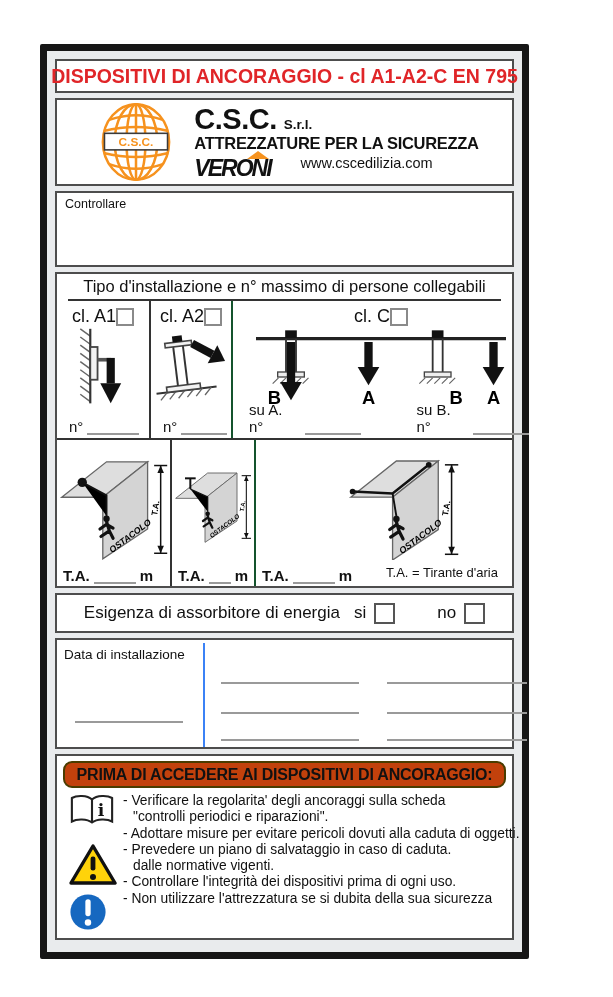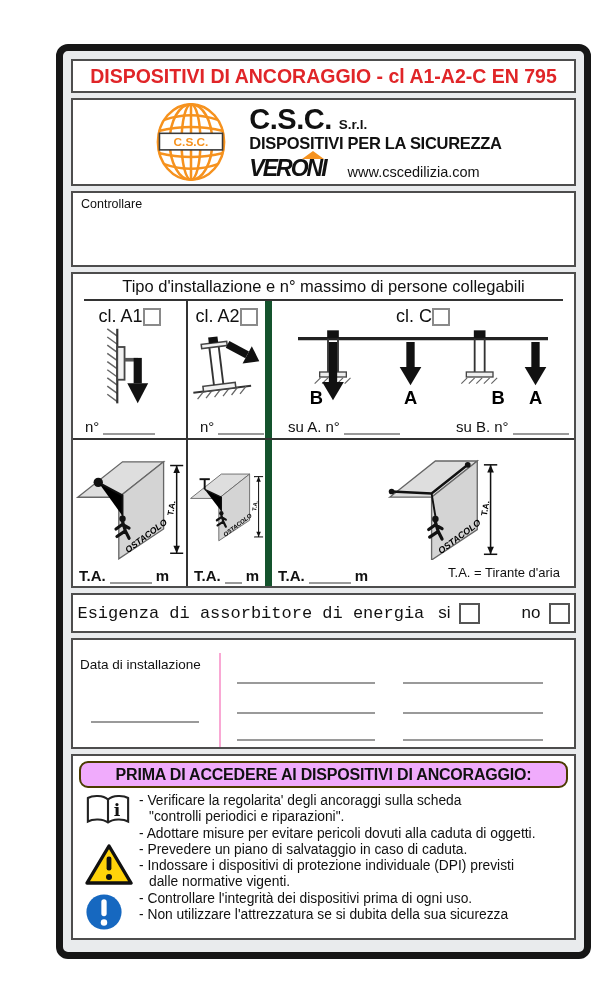--- a/index.html
+++ b/index.html
@@ -1,84 +1,84 @@
 <!DOCTYPE html>
 <html><head>
 <meta charset="utf-8">
 <style>
   * { margin:0; padding:0; box-sizing:border-box; }
   html,body { width:613px; height:997px; background:#ffffff; font-family:"Liberation Sans", sans-serif; color:#111; }
   .page { position:relative; width:613px; height:997px; background:#fff; }
 
   .label-card {
-    position:absolute; left:40px; top:44px; width:535px; height:915px;
-    background:#e9ebed; border:7px solid #161616; border-radius:12px;
-    padding:8px; display:flex; flex-direction:column; gap:5px;margin-left:16px;
+    position:absolute; left:40px; top:44px; width:489px; height:915px;
+    background:#e9ebed; border:7px solid #161616; border-radius:2px;
+    padding:8px; display:flex; flex-direction:column; gap:5px;
   }
   .box { background:#fff; border:2px solid #4d4d4d; position:relative; }
 
   
   .title-box { height:34px; display:flex; align-items:center; justify-content:center; }
   .title-box .ttl { color:#e02528; font-weight:bold; font-size:19.5px; letter-spacing:0; white-space:nowrap; }
 
   
   .brand-box { height:88px; display:flex; align-items:center; justify-content:center; gap:12px; }
   .brand-text { display:flex; flex-direction:column; line-height:1.05; }
   .brand-row1 { display:flex; align-items:baseline; gap:7px; }
   .company { font-size:29px; font-weight:800; letter-spacing:-0.5px; }
   .suffix { font-size:13.5px; font-weight:bold; }
   .tagline { font-size:16.5px; font-weight:bold; letter-spacing:-0.3px; margin-top:1px; }
-  .brand-row3 { display:flex; align-items:flex-end; gap:16px; margin-top:3px; }
+  .brand-row3 { display:flex; align-items:flex-start; gap:24px; margin-top:3px; }
   .veroni { position:relative; font-size:23px; font-weight:800; font-style:italic; letter-spacing:-2px; padding-right:6px; }
   .veroni .roof { position:absolute; top:-5px; right:8px; width:0; height:0;
      border-left:11px solid transparent; border-right:11px solid transparent; border-bottom:8px solid #f6921e; }
   .website { font-size:14.5px; font-weight:normal; }
 
   
   .installer-box { height:76px; }
   .installer-box .lbl { position:absolute; left:8px; top:4px; font-size:12.5px; }
 
   
   .tipo-box { height:316px; display:flex; flex-direction:column;justify-content:flex-end; }
   .tipo-title { height:25px; display:flex; align-items:center; justify-content:center; font-size:16.5px; }
   .tipo-rule { border-bottom:2px solid #333; margin:0 11px; }
   .cols { display:flex; flex:1; }
   .col-a1 { width:115px; border-right:2px solid #333; }
-  .col-a2 { width:84px; border-right:7px solid #14532d; }
+  .col-a2 { width:84px; border-right:2px solid #14532d; }
   .col-c  { flex:1; }
   .class-row { display:flex; height:139px; border-bottom:2px solid #333; }
   .class-row > div { position:relative; }
   .cls-head { display:flex; align-items:center; justify-content:center; padding-top:5px; font-size:18px; }
   .checkbox { display:inline-block; width:19px; height:19px; border:2px solid #8a8a8a; background:#fff; }
   .checkbox.small { width:18px; height:18px; }
   .nrow { position:absolute; bottom:3px; left:0; right:0; display:flex; align-items:flex-end; font-size:15px; padding:0 0 0 12px; }
   .fill-line { display:inline-block; border-bottom:2px solid #9a9a9a; height:14px; }
   .diag-center { display:flex; justify-content:center; }
 
   .ta-row { display:flex; flex:1; }
   .ta-cell { position:relative; display:flex; align-items:flex-start; justify-content:center; padding-top:2px; }
   .ta-foot { position:absolute; bottom:2px; left:6px; right:6px; display:flex; align-items:flex-end; font-size:15px; font-weight:bold; }
   .ta-foot .unit { font-weight:bold; }
   .ta-legend { position:absolute; right:8px; bottom:4px; font-size:13px; font-weight:normal; }
 
   
   .abs-box { height:40px; display:flex; align-items:center; justify-content:center; gap:14px; }
-  .abs-q { font-size:17px;font-family:Liberation Mono, monospace; }
+  .abs-q { font-size:17px; }
   .abs-opt { display:flex; align-items:center; gap:8px; font-size:17px; }
   .abs-opt .checkbox { width:21px; height:21px; border-color:#555; }
 
   
   .date-box { height:111px; }
-  .date-left { position:absolute; left:0; top:13px; bottom:0; width:148px; border-right:2px solid #f9a8d4; }
+  .date-left { position:absolute; left:0; top:3px; bottom:0; width:148px; border-right:2px solid #3b82f6; }
   .date-left .lbl { position:absolute; left:7px; top:4px; font-size:13.5px; }
   .dline { position:absolute; border-bottom:2px solid #9a9a9a; }
 
   
   .warn-box { height:186px; }
-  .banner { margin:5px 6px 3px; height:27px; background:#f0abfc; border:2px solid #4a3c00; border-radius:9px;
+  .banner { margin:5px 6px 3px; height:27px; background:#c2410c; border:2px solid #4a3c00; border-radius:9px;
             display:flex; align-items:center; justify-content:center; }
   .banner span { font-size:16px; font-weight:bold; letter-spacing:-0.2px; white-space:nowrap; }
   .warn-body { position:relative; height:148px; }
   .warn-icons { position:absolute; left:12px; top:0; bottom:0; width:52px; }
   .warn-icons svg { position:absolute; left:0; }
   .icon-book { top:2px; }
   .icon-tri { top:52px; }
   .icon-circ { top:102px; left:4px; }
   .warn-lines { margin-left:66px; padding-top:2px; font-size:13.8px; line-height:16.3px; }
   .warn-lines .ln { white-space:nowrap; }
@@ -107,21 +107,21 @@
           <path d="M14 80 Q48 92 82 80"></path>
         </g>
         <rect x="8" y="41" width="80" height="21" fill="#ffffff" stroke="#3a3a3a" stroke-width="2"></rect>
         <text x="48" y="57" text-anchor="middle" font-size="15" font-weight="bold" fill="#f6921e">C.S.C.</text>
       </svg>
       <div class="brand-text">
         <div class="brand-row1">
           <span class="company">C.S.C.</span>
           <span class="suffix">S.r.l.</span>
         </div>
-        <div class="tagline">DISPOSITIVI PER LA SICUREZZA</div>
+        <div class="tagline">ATTREZZATURE PER LA SICUREZZA</div>
         <div class="brand-row3">
           <span class="veroni">
             <span>VERONI</span>
             <span class="roof"></span>
           </span>
           <span class="website">www.cscedilizia.com</span>
         </div>
       </div>
     </div>
 
@@ -355,21 +355,20 @@
             <circle cx="20" cy="20" r="18.5" fill="#1668c0"></circle>
             <rect x="17.2" y="6.5" width="5.6" height="18" rx="2.8" fill="#fff"></rect>
             <circle cx="20" cy="31" r="3.4" fill="#fff"></circle>
           </svg>
         </div>
         <div class="warn-lines">
           <div class="ln">- Verificare la regolarita' degli ancoraggi sulla scheda</div>
           <div class="ln indent">"controlli periodici e riparazioni".</div>
           <div class="ln">- Adottare misure per evitare pericoli dovuti alla caduta di oggetti.</div>
           <div class="ln">- Prevedere un piano di salvataggio in caso di caduta.</div>
-          <div class="ln">- Indossare i dispositivi di protezione individuale (DPI) previsti</div>
           <div class="ln indent">dalle normative vigenti.</div>
           <div class="ln">- Controllare l'integrità dei dispositivi prima di ogni uso.</div>
           <div class="ln">- Non utilizzare l'attrezzatura se si dubita della sua sicurezza</div>
         </div>
       </div>
     </div>
 
   </div>
 </div>
 

